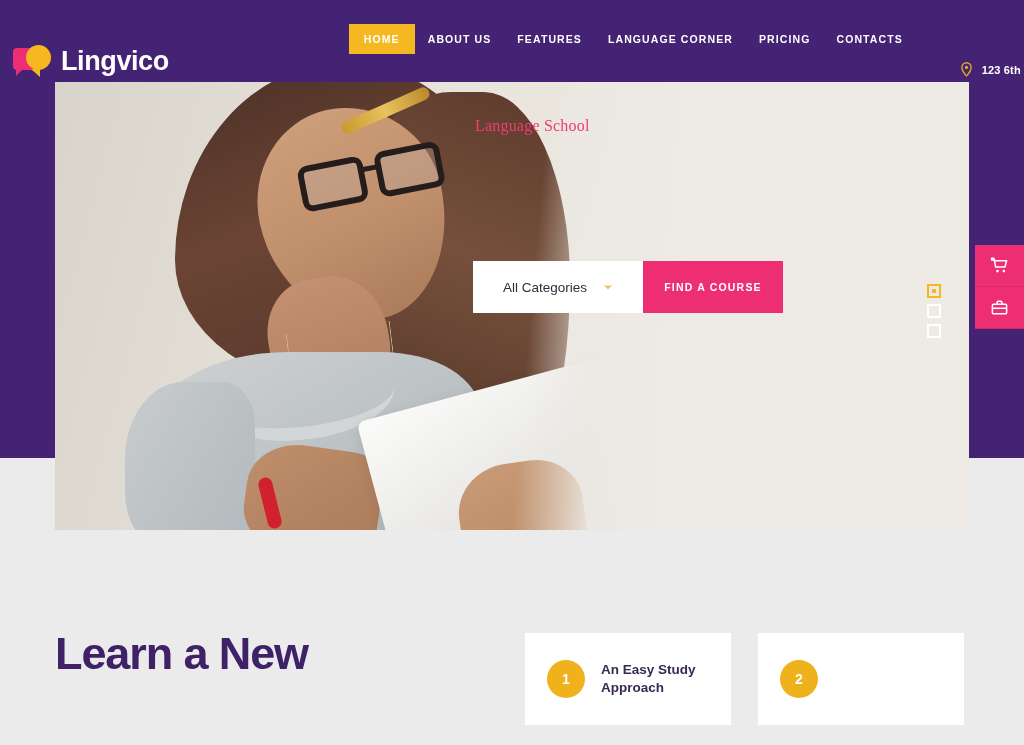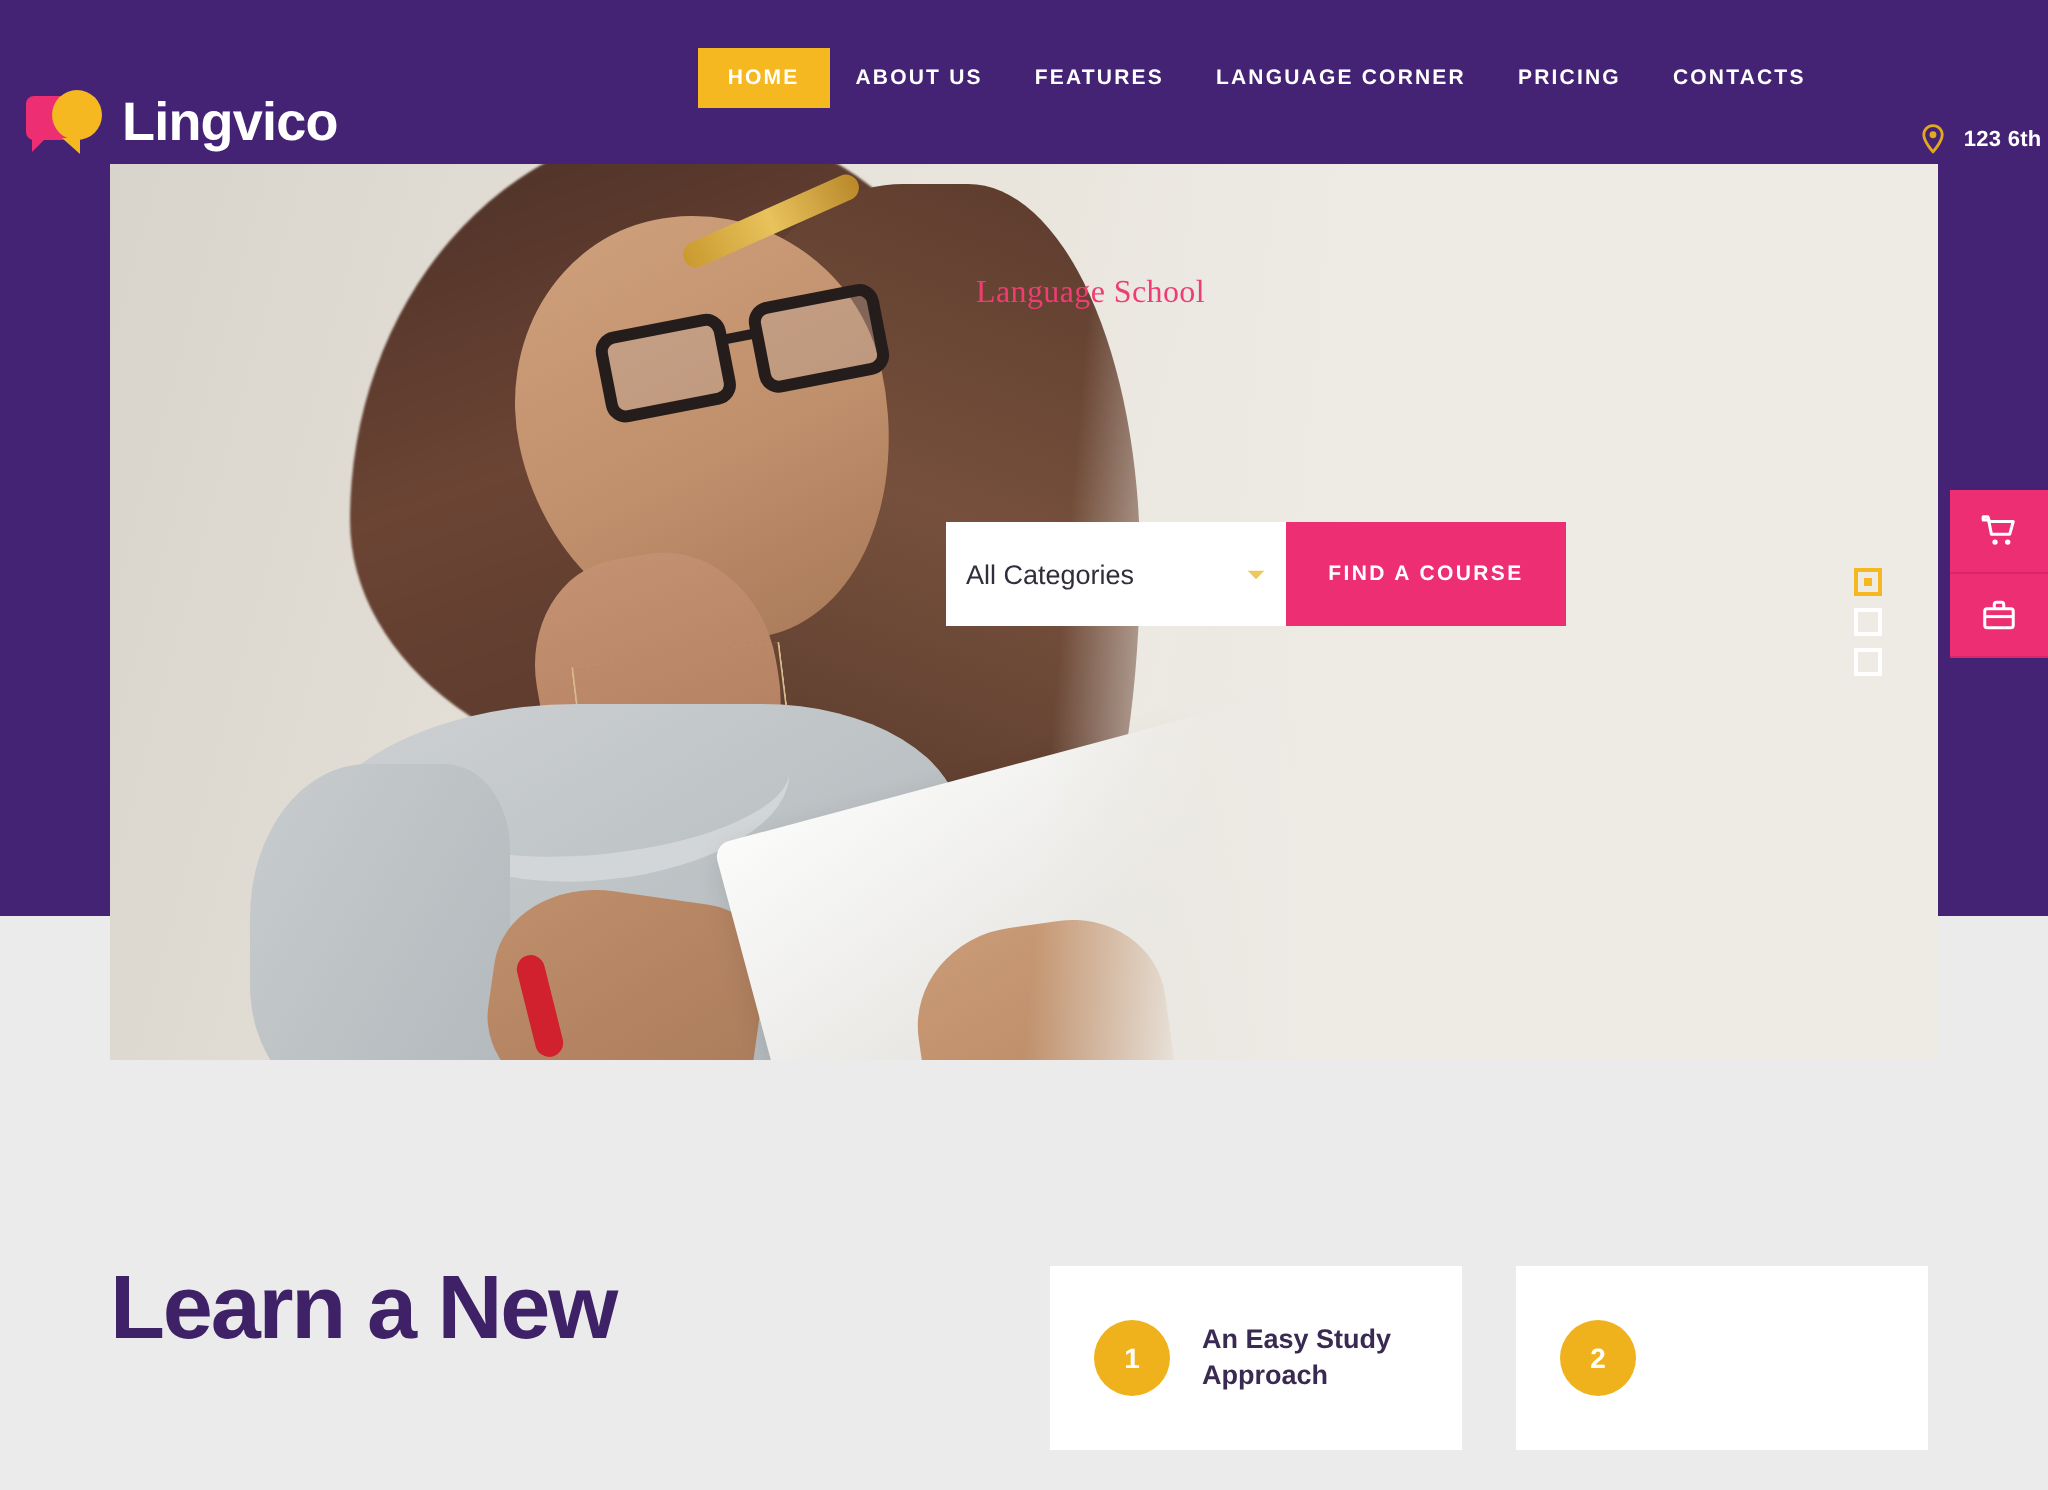--- a/index.html
+++ b/index.html
@@ -276,25 +276,24 @@
   }
   .ph-vignette {
     position: absolute;
     inset: 0;
     background: linear-gradient(95deg, rgba(233,229,221,0) 52%, rgba(236,233,227,0.92) 60%, #eeebe5 68%);
   }
 
   
   .hero-copy {
     position: absolute;
-    left: 488px;
+    left: 475px;
     top: 117px;
     z-index: 5;
     width: 370px;
-    margin-top: 21px;
   }
   .hero-eyebrow {
     font-family: "Liberation Serif", serif;
     color: #ee3d73;
     font-size: 16px;
     letter-spacing: 0.2px;
     margin-bottom: 7px;
   }
   .hero-title {
     color: #3f2168;
@@ -311,21 +310,21 @@
     z-index: 5;
     display: flex;
     height: 52px;
   }
   .category-select {
     width: 170px;
     background: #ffffff;
     display: flex;
     align-items: center;
     justify-content: space-between;
-    padding: 0 10px;
+    padding: 0 30px;
     cursor: pointer;
   }
   .category-label {
     color: #2f2e3a;
     font-size: 13.5px;
   }
   .caret-icon { width: 10px; height: 7px; flex: none; }
   .find-course-btn {
     width: 140px;
     background: #ee2e72;

